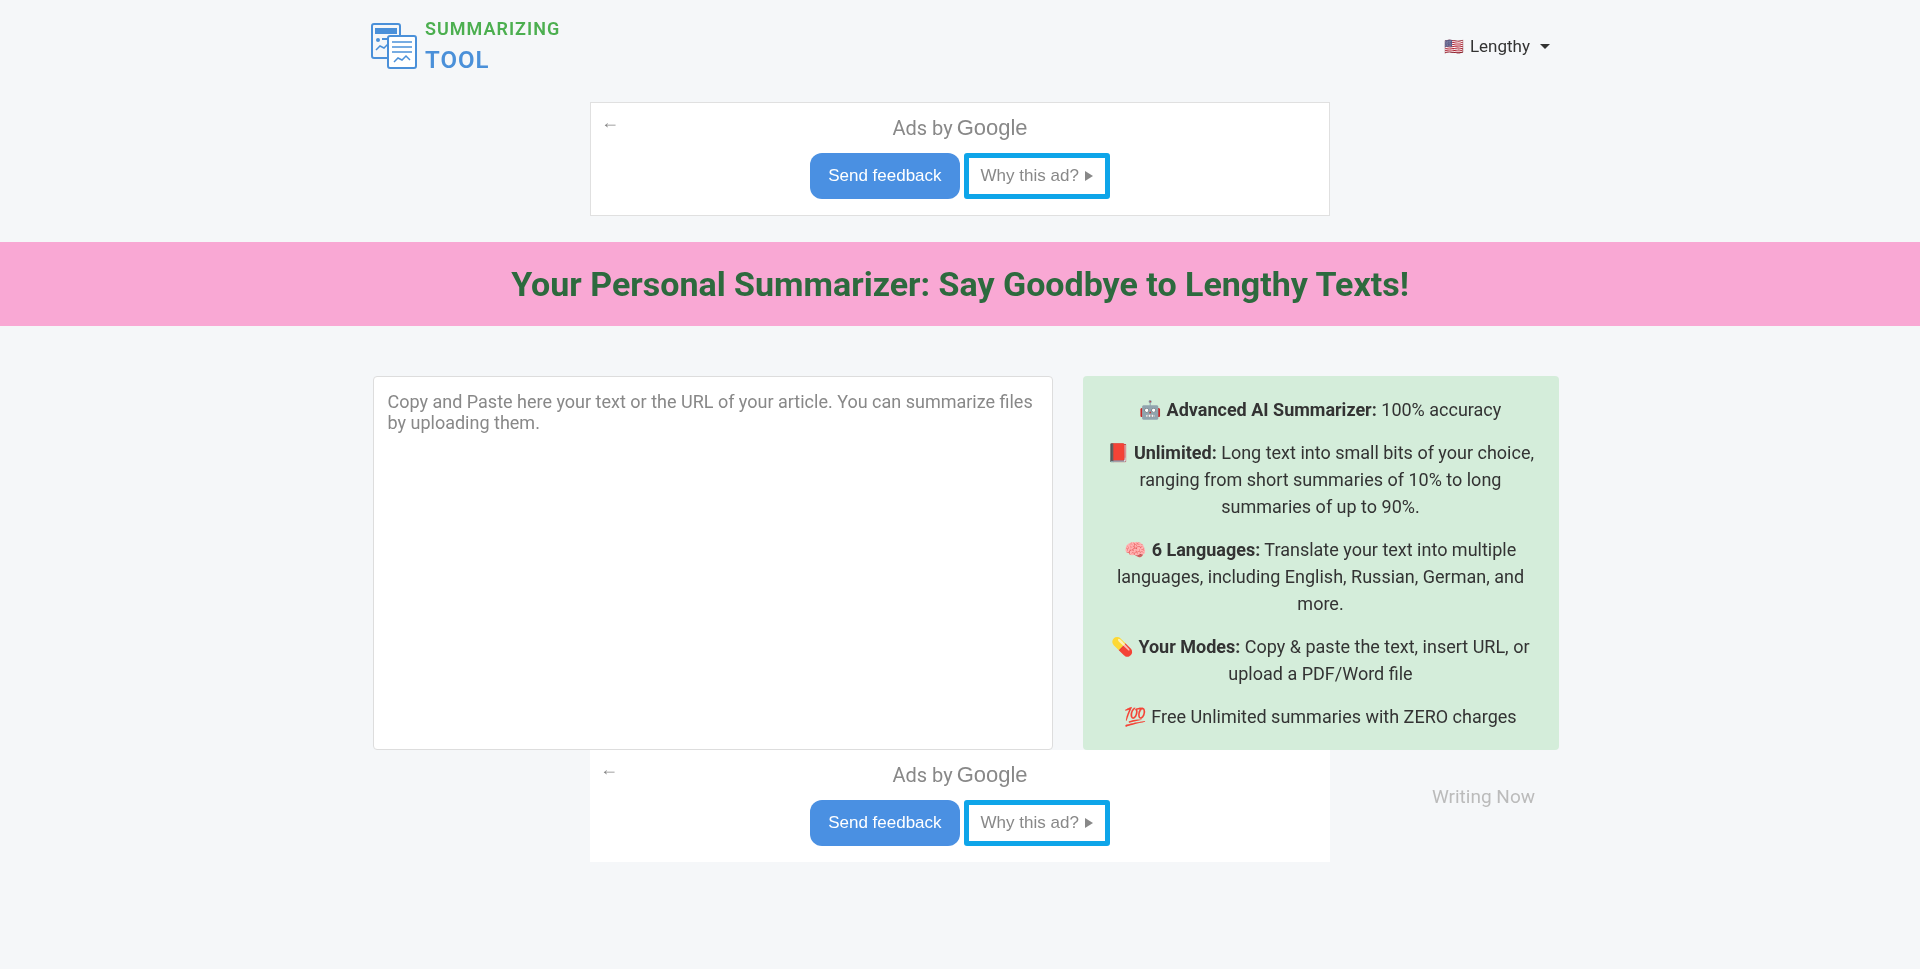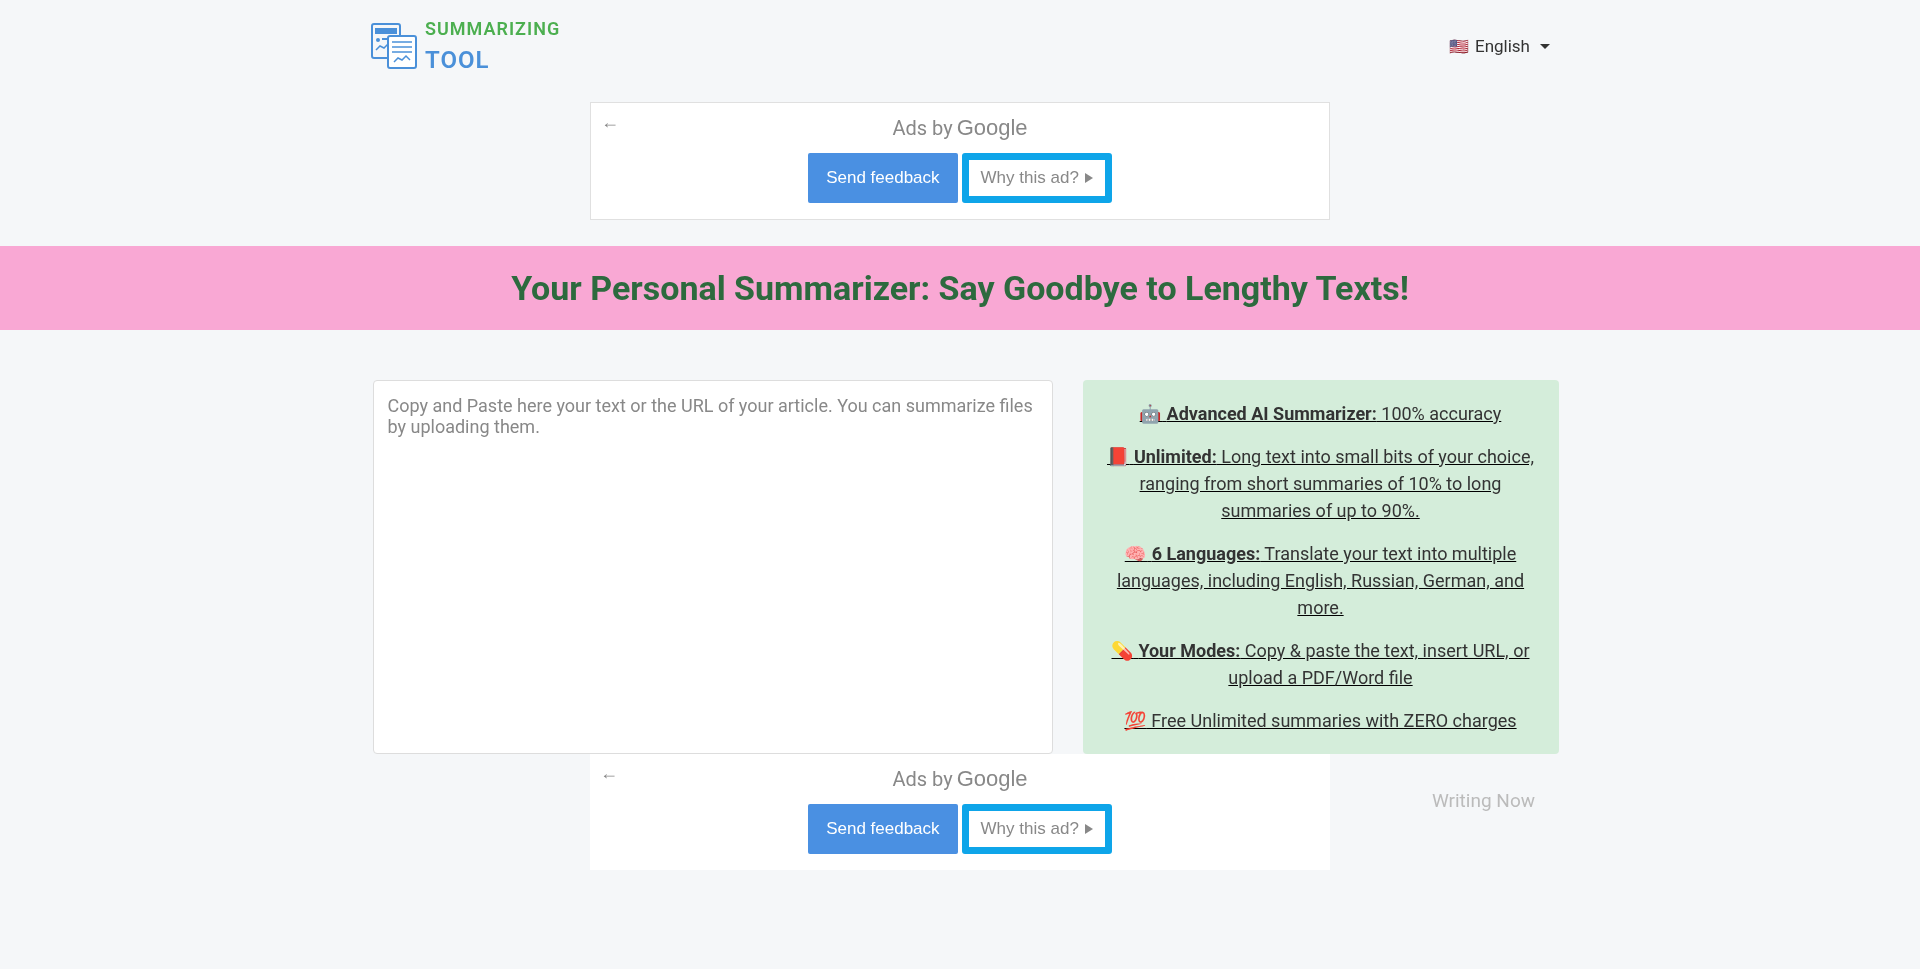--- a/index.html
+++ b/index.html
@@ -105,27 +105,27 @@
       display: flex;
       justify-content: center;
       gap: 4px;
     }
     .btn-feedback {
       background: #4a90e2;
       color: white;
       border: none;
       padding: 8px 18px;
       font-size: 17px;
-      border-radius: 2px;
+      border-radius: 12px;
       cursor: pointer;
     }
     .btn-why {
       background: white;
       color: #888;
-      border: 7px solid #0ea5e9;
+      border: 5px solid #0ea5e9;
       padding: 8px 12px;
       font-size: 17px;
       border-radius: 3px;
       cursor: pointer;
       display: flex;
       align-items: center;
       gap: 6px;
     }
     .play-icon {
       display: inline-block;
@@ -173,21 +173,20 @@
     }
     .textarea-container textarea::placeholder {
       color: #888;
     }
     .features-box {
       flex: 0 0 476px;
       background: #d4edda;
       padding: 20px 18px;
       border-radius: 4px;
       min-height: 300px;
-      text-decoration: underline;
     }
     .feature-item {
       text-align: center;
       font-size: 18px;
       line-height: 1.5;
       margin-bottom: 16px;
       color: #333;
     }
     .feature-item:last-child {
       margin-bottom: 0;
@@ -242,21 +241,21 @@
       <line x1="22" y1="30" x2="42" y2="30" stroke="#4a90d9" stroke-width="1.5"></line>
       <path d="M 24 40 L 28 36 L 32 38 L 36 34 L 40 38" fill="none" stroke="#4a90d9" stroke-width="1.5"></path>
     </svg>
     <div class="logo-text">
       <span class="logo-text-top">SUMMARIZING</span>
       <span class="logo-text-bottom">TOOL</span>
     </div>
   </div>
   <div class="lang-selector">
     <span class="flag">🇺🇸</span>
-    <span>English</span>
+    <span>Lengthy</span>
     <span class="dropdown-arrow"></span>
   </div>
 </div>
 
 <div class="ad-container">
   <span class="ad-back">←</span>
   <div class="ads-by">
     <span>Ads by</span>
     <span class="google-logo">Google</span>
   </div>

